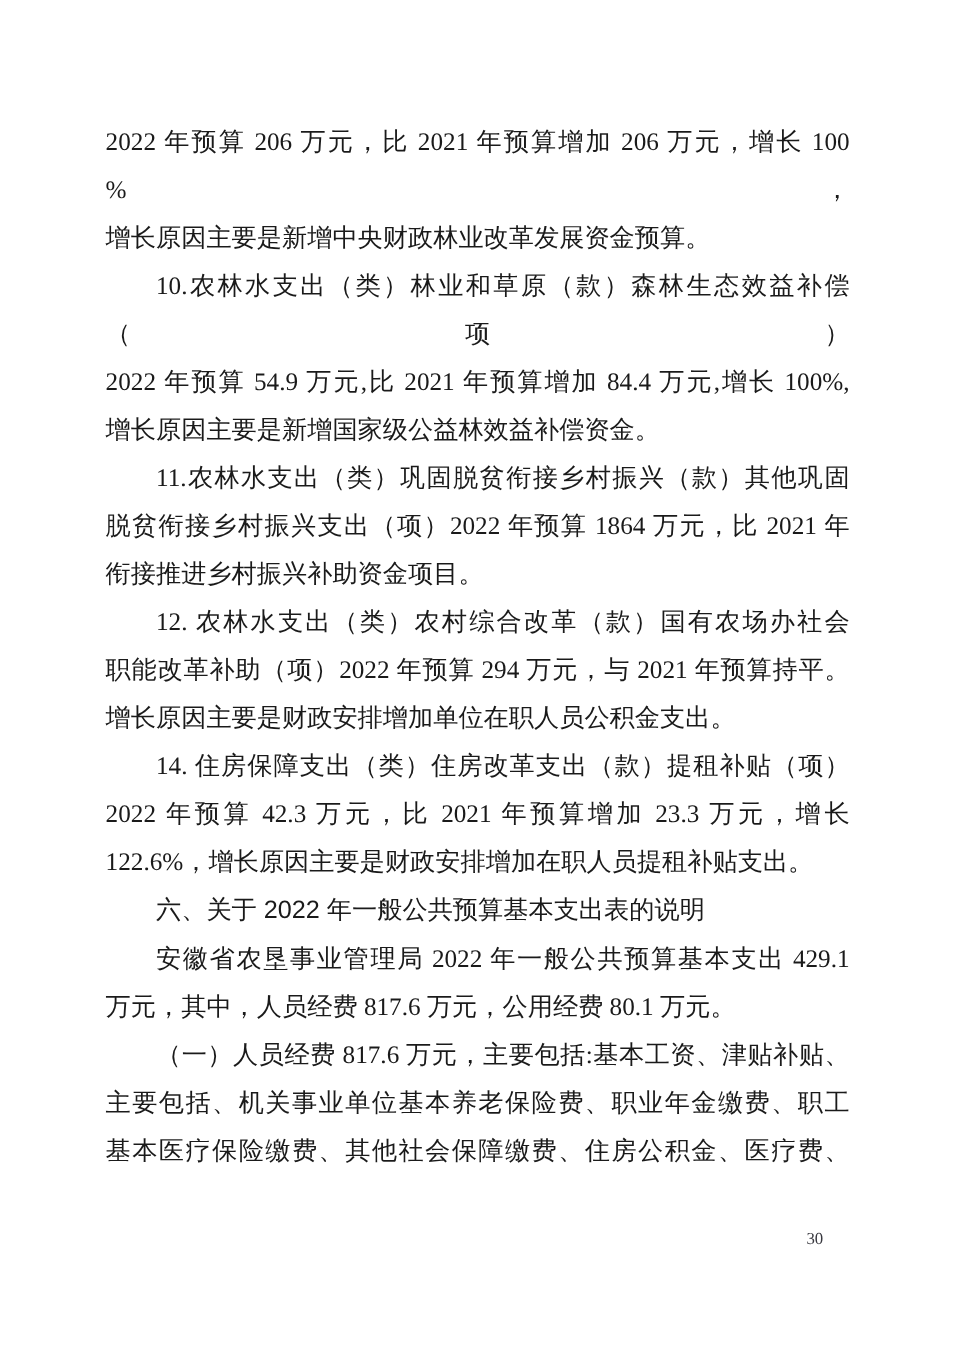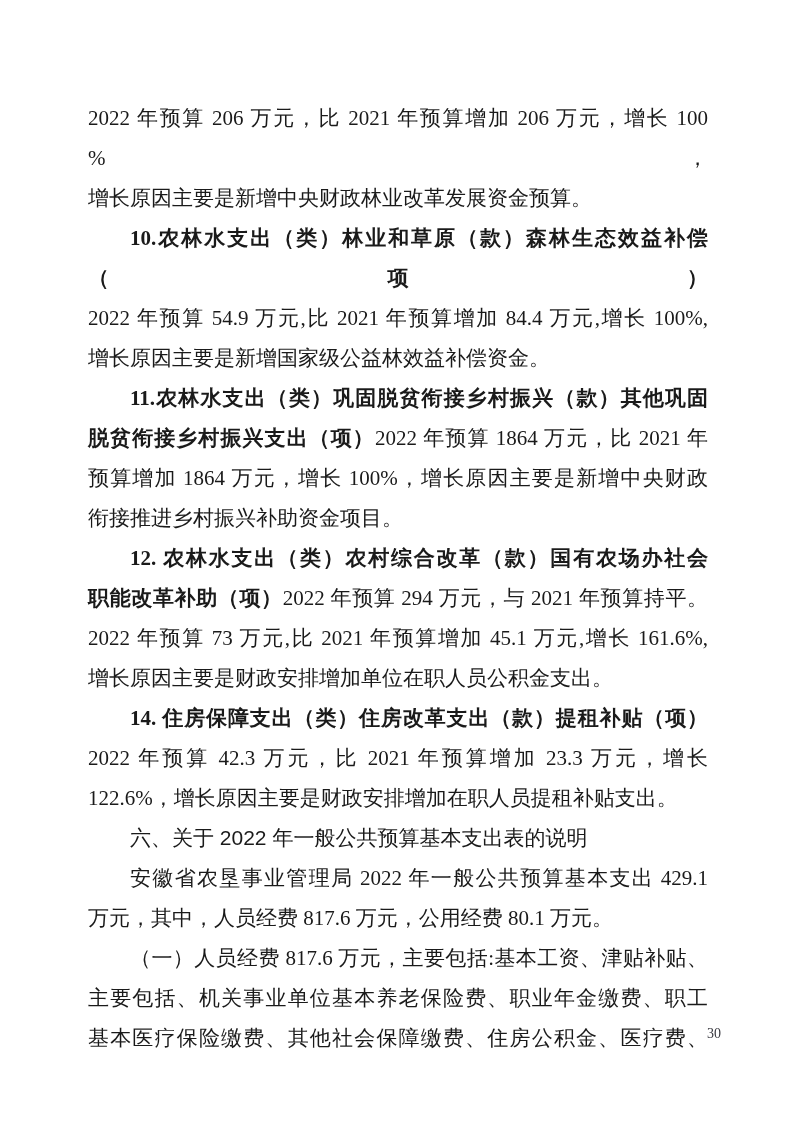--- a/index.html
+++ b/index.html
@@ -32,56 +32,53 @@
     text-align: center;
     text-align-last: left;
   }
   .line.indent {
     text-indent: 2em;
   }
   .seg-normal {
     font-weight: 400;
   }
   .seg-bold {
-    font-weight: 700;
+    font-weight: 400;
     margin-top: 12px;
   }
   .seg-heading {
     font-family: "Liberation Sans", "DejaVu Sans", sans-serif;
     font-weight: 400;
   }
   .page-number {
     position: absolute;
-    left: 696px;
+    left: 672px;
     top: 1025px;
     width: 36px;
-    text-align: center;
     font-size: 14px;
     line-height: 18px;
     color: #38383f;
     font-family: "Liberation Serif", "DejaVu Serif", serif;
   }
 </style>
 </head>
 <body>
 
 <div class="page">
   <div class="doc-content" id="doc-lines">
       <div class="line justify"><span class="seg-normal">2022 年预算 206 万元，比 2021 年预算增加 206 万元，增长 100 %，</span></div>
       <div class="line left"><span class="seg-normal">增长原因主要是新增中央财政林业改革发展资金预算。</span></div>
       <div class="line justify indent"><span class="seg-bold">10.农林水支出（类）林业和草原（款）森林生态效益补偿（项）</span></div>
       <div class="line justify"><span class="seg-normal">2022 年预算 54.9 万元,比 2021 年预算增加 84.4 万元,增长 100%,</span></div>
       <div class="line left"><span class="seg-normal">增长原因主要是新增国家级公益林效益补偿资金。</span></div>
       <div class="line justify indent"><span class="seg-bold">11.农林水支出（类）巩固脱贫衔接乡村振兴（款）其他巩固</span></div>
       <div class="line justify"><span class="seg-bold">脱贫衔接乡村振兴支出（项）</span><span class="seg-normal">2022 年预算 1864 万元，比 2021 年</span></div>
-      <div class="line justify"><span class="seg-normal">预算增加 1864 万元，增长 100%，增长原因主要是新增中央财政</span></div>
       <div class="line left"><span class="seg-normal">衔接推进乡村振兴补助资金项目。</span></div>
       <div class="line justify indent"><span class="seg-bold">12. 农林水支出（类）农村综合改革（款）国有农场办社会</span></div>
       <div class="line justify"><span class="seg-bold">职能改革补助（项）</span><span class="seg-normal">2022 年预算 294 万元，与 2021 年预算持平。</span></div>
-      <div class="line justify"><span class="seg-normal">2022 年预算 73 万元,比 2021 年预算增加 45.1 万元,增长 161.6%,</span></div>
       <div class="line left"><span class="seg-normal">增长原因主要是财政安排增加单位在职人员公积金支出。</span></div>
       <div class="line justify indent"><span class="seg-bold">14. 住房保障支出（类）住房改革支出（款）提租补贴（项）</span></div>
       <div class="line justify"><span class="seg-normal">2022 年预算 42.3 万元，比 2021 年预算增加 23.3 万元，增长</span></div>
       <div class="line left"><span class="seg-normal">122.6%，增长原因主要是财政安排增加在职人员提租补贴支出。</span></div>
       <div class="line left indent"><span class="seg-heading">六、关于 2022 年一般公共预算基本支出表的说明</span></div>
       <div class="line justify indent"><span class="seg-normal">安徽省农垦事业管理局 2022 年一般公共预算基本支出 429.1</span></div>
       <div class="line left"><span class="seg-normal">万元，其中，人员经费 817.6 万元，公用经费 80.1 万元。</span></div>
       <div class="line justify indent"><span class="seg-normal">（一）人员经费 817.6 万元，主要包括:基本工资、津贴补贴、</span></div>
       <div class="line justify"><span class="seg-normal">主要包括、机关事业单位基本养老保险费、职业年金缴费、职工</span></div>
       <div class="line justify"><span class="seg-normal">基本医疗保险缴费、其他社会保障缴费、住房公积金、医疗费、</span></div>

